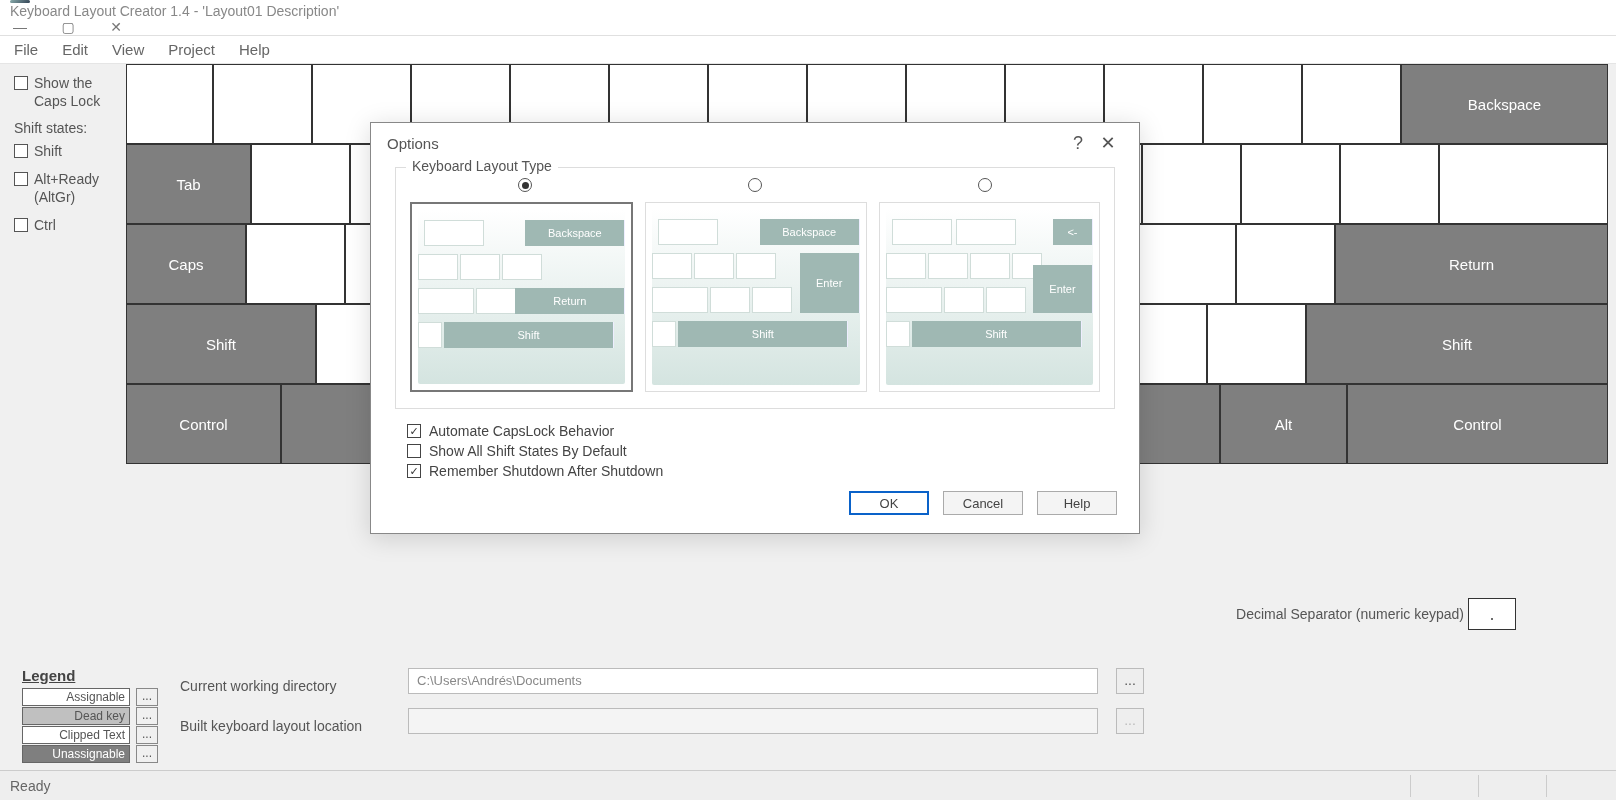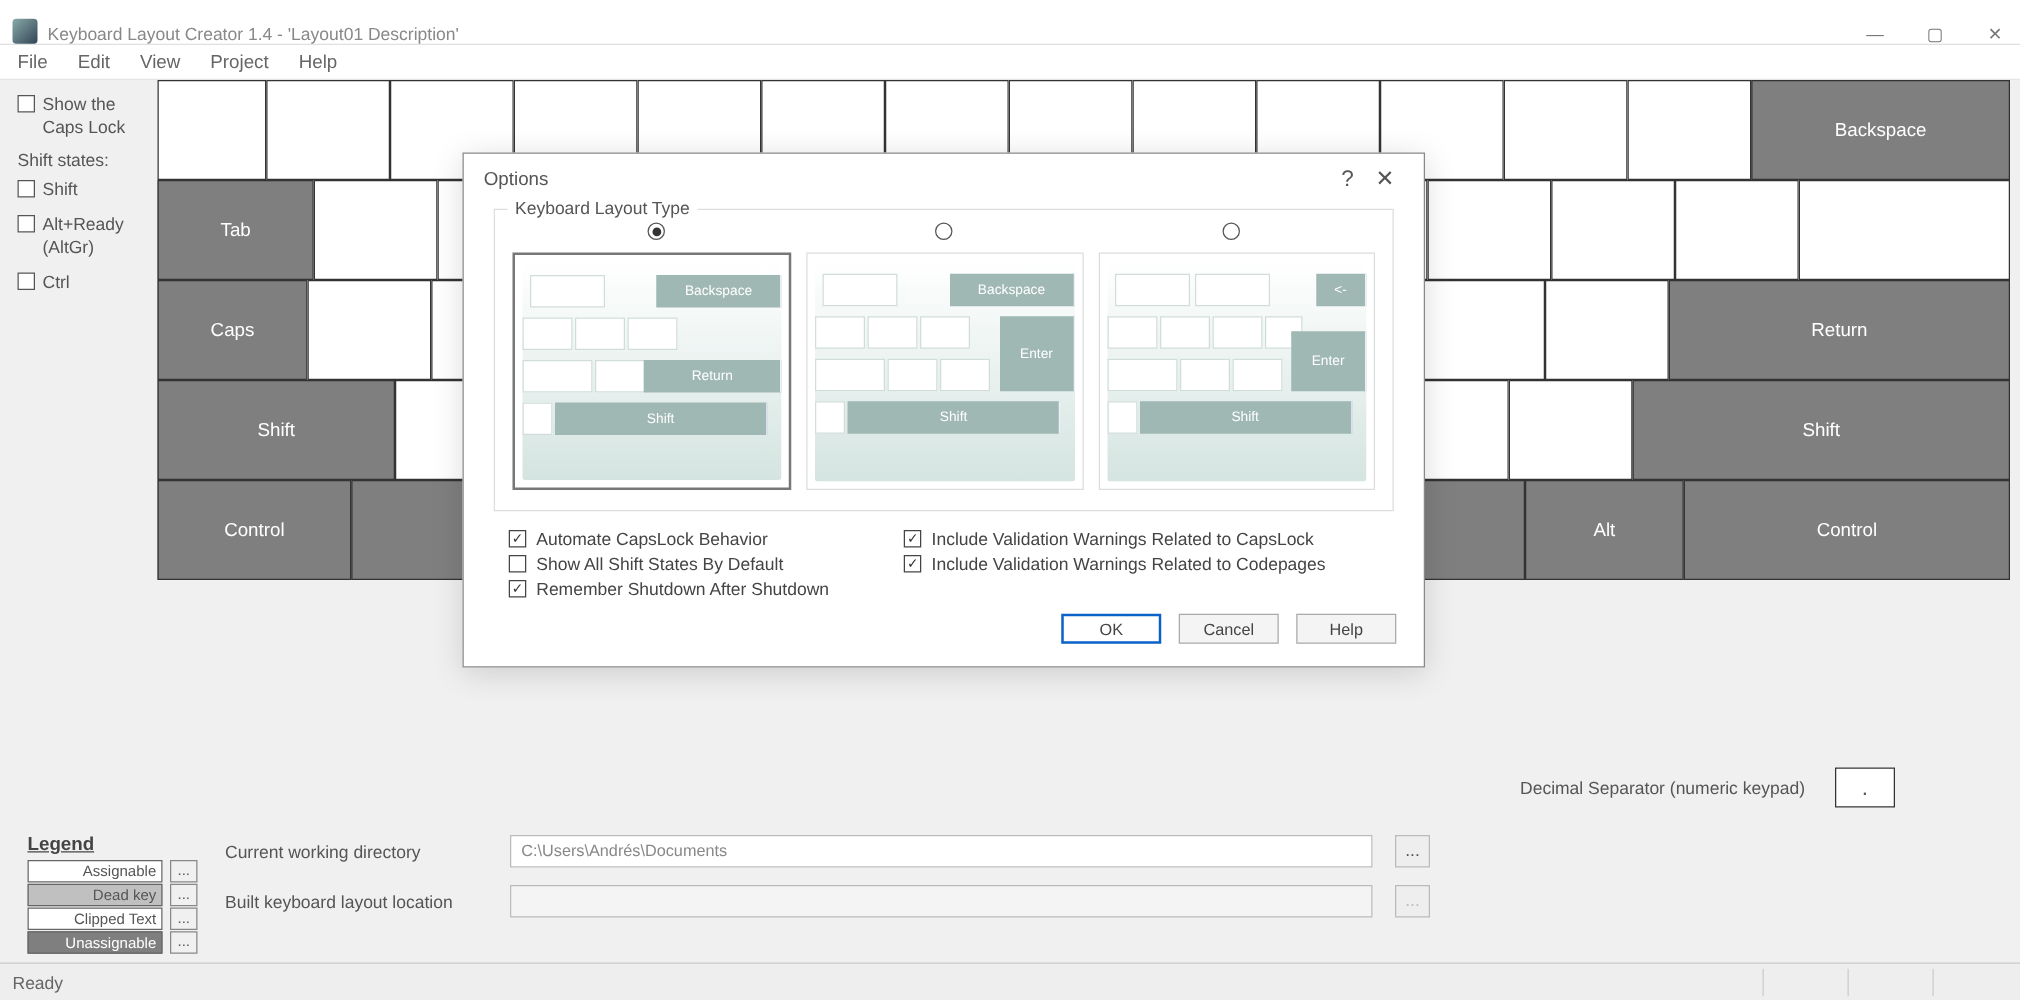--- a/index.html
+++ b/index.html
@@ -1,19 +1,19 @@
 <!DOCTYPE html>
 <html><head>
 <meta charset="utf-8">
 <style>
 * { box-sizing: border-box; margin: 0; padding: 0; font-family: "Segoe UI", Tahoma, sans-serif; }
 body { background: #f0f0f0; width: 1616px; height: 800px; overflow: hidden; position: relative; font-size: 13px; color: #555; }
 
 
-.titlebar { height: 36px; display: flex; align-items: flex-end; padding: 0 10px; background: #fff; border-bottom: 1px solid #e0e0e0; }
+.titlebar { height: 36px; display: flex; align-items: flex-start; padding: 0 10px; background: #fff; border-bottom: 1px solid #e0e0e0; flex-direction: column; }
 .titlebar .app-icon { width: 20px; height: 20px; margin-right: 8px; background: linear-gradient(135deg,#8aa,#345); border-radius: 3px; }
 .titlebar .title { flex: 1; color: #888; font-size: 14px; }
 .titlebar .win-btns { display: flex; gap: 28px; }
 .titlebar .win-btn { width: 20px; text-align: center; color: #777; font-size: 14px; cursor: pointer; }
 
 
 .menubar { height: 28px; display: flex; align-items: center; gap: 24px; padding: 0 14px; background: #fff; border-bottom: 1px solid #e5e5e5; color: #666; font-size: 15px; }
 .menubar span { cursor: pointer; }
 
 
@@ -25,32 +25,32 @@
 .chk { width: 14px; height: 14px; border: 1.5px solid #555; background: #fff; flex-shrink: 0; margin-top: 2px; cursor: pointer; }
 .side-hdr { font-size: 14px; color: #555; margin: 6px 0; }
 
 
 .kbd { position: absolute; left: 126px; top: 0; right: 8px; }
 .kbrow { display: flex; height: 80px; }
 .key { border: 1px solid #333; background: #fff; display: flex; align-items: center; justify-content: center; font-size: 15px; color: #fff; }
 .key.dark { background: #7f7f7f; }
 
 
-.decsep { position: absolute; right: 100px; bottom: 124px; display: flex; align-items: center; gap: 24px; color: #555; font-size: 14px; }
+.decsep { position: absolute; right: 100px; bottom: 140px; display: flex; align-items: center; gap: 4px; color: #555; font-size: 14px; }
 .decsep .box { width: 48px; height: 32px; border: 1px solid #333; background: #fff; text-align: center; line-height: 30px; font-size: 18px; }
 
 
 .legend { position: absolute; left: 22px; bottom: 6px; width: 360px; }
 .legend-title { font-weight: 700; text-decoration: underline; font-size: 15px; color: #444; margin-bottom: 4px; }
 .legend-item { display: flex; align-items: center; gap: 6px; font-size: 13px; color: #555; margin-bottom: 1px; }
 .swatch { width: 108px; height: 18px; border: 1px solid #666; text-align: right; padding-right: 4px; font-size: 12px; line-height: 16px; }
 .dots { width: 22px; height: 18px; border: 1px solid #888; background: #f0f0f0; text-align: center; font-size: 12px; line-height: 14px; cursor: pointer; }
 
 
-.dirrow { position: absolute; left: 180px; display: flex; align-items: center; gap: 18px; }
+.dirrow { position: absolute; left: 180px; display: flex; align-items: flex-end; gap: 18px; }
 .dirrow.d1 { bottom: 76px; }
 .dirrow.d2 { bottom: 36px; }
 .dirlabel { font-size: 14px; color: #555; width: 210px; }
 .dirinput { width: 690px; height: 26px; border: 1px solid #bbb; background: #fff; padding: 0 8px; color: #888; font-size: 13px; line-height: 24px; }
 .dirinput.dis { background: #f4f4f4; color: #aaa; }
 .dirbtn { width: 28px; height: 26px; border: 1px solid #bbb; background: #eee; text-align: center; font-size: 14px; line-height: 22px; cursor: pointer; color: #555; }
 .dirbtn.dis { color: #bbb; }
 
 
 .status { position: absolute; left: 0; right: 0; bottom: 0; height: 30px; background: #eee; border-top: 1px solid #ccc; display: flex; align-items: center; padding: 0 10px; font-size: 14px; color: #666; }
@@ -324,30 +324,20 @@
       </label>
       <label class="check-row">
         <span class="cbox"></span>
         <span>Show All Shift States By Default</span>
       </label>
       <label class="check-row">
         <span class="cbox chkd"></span>
         <span>Remember Shutdown After Shutdown</span>
       </label>
     </div>
-    <div class="checks-col">
-      <label class="check-row">
-        <span class="cbox chkd"></span>
-        <span>Include Validation Warnings Related to CapsLock</span>
-      </label>
-      <label class="check-row">
-        <span class="cbox chkd"></span>
-        <span>Include Validation Warnings Related to Codepages</span>
-      </label>
-    </div>
   </div>
 
   <div class="modal-btns">
     <button class="mbtn primary">OK</button>
     <button class="mbtn">Cancel</button>
     <button class="mbtn">Help</button>
   </div>
 </div>
 
 </body></html>

